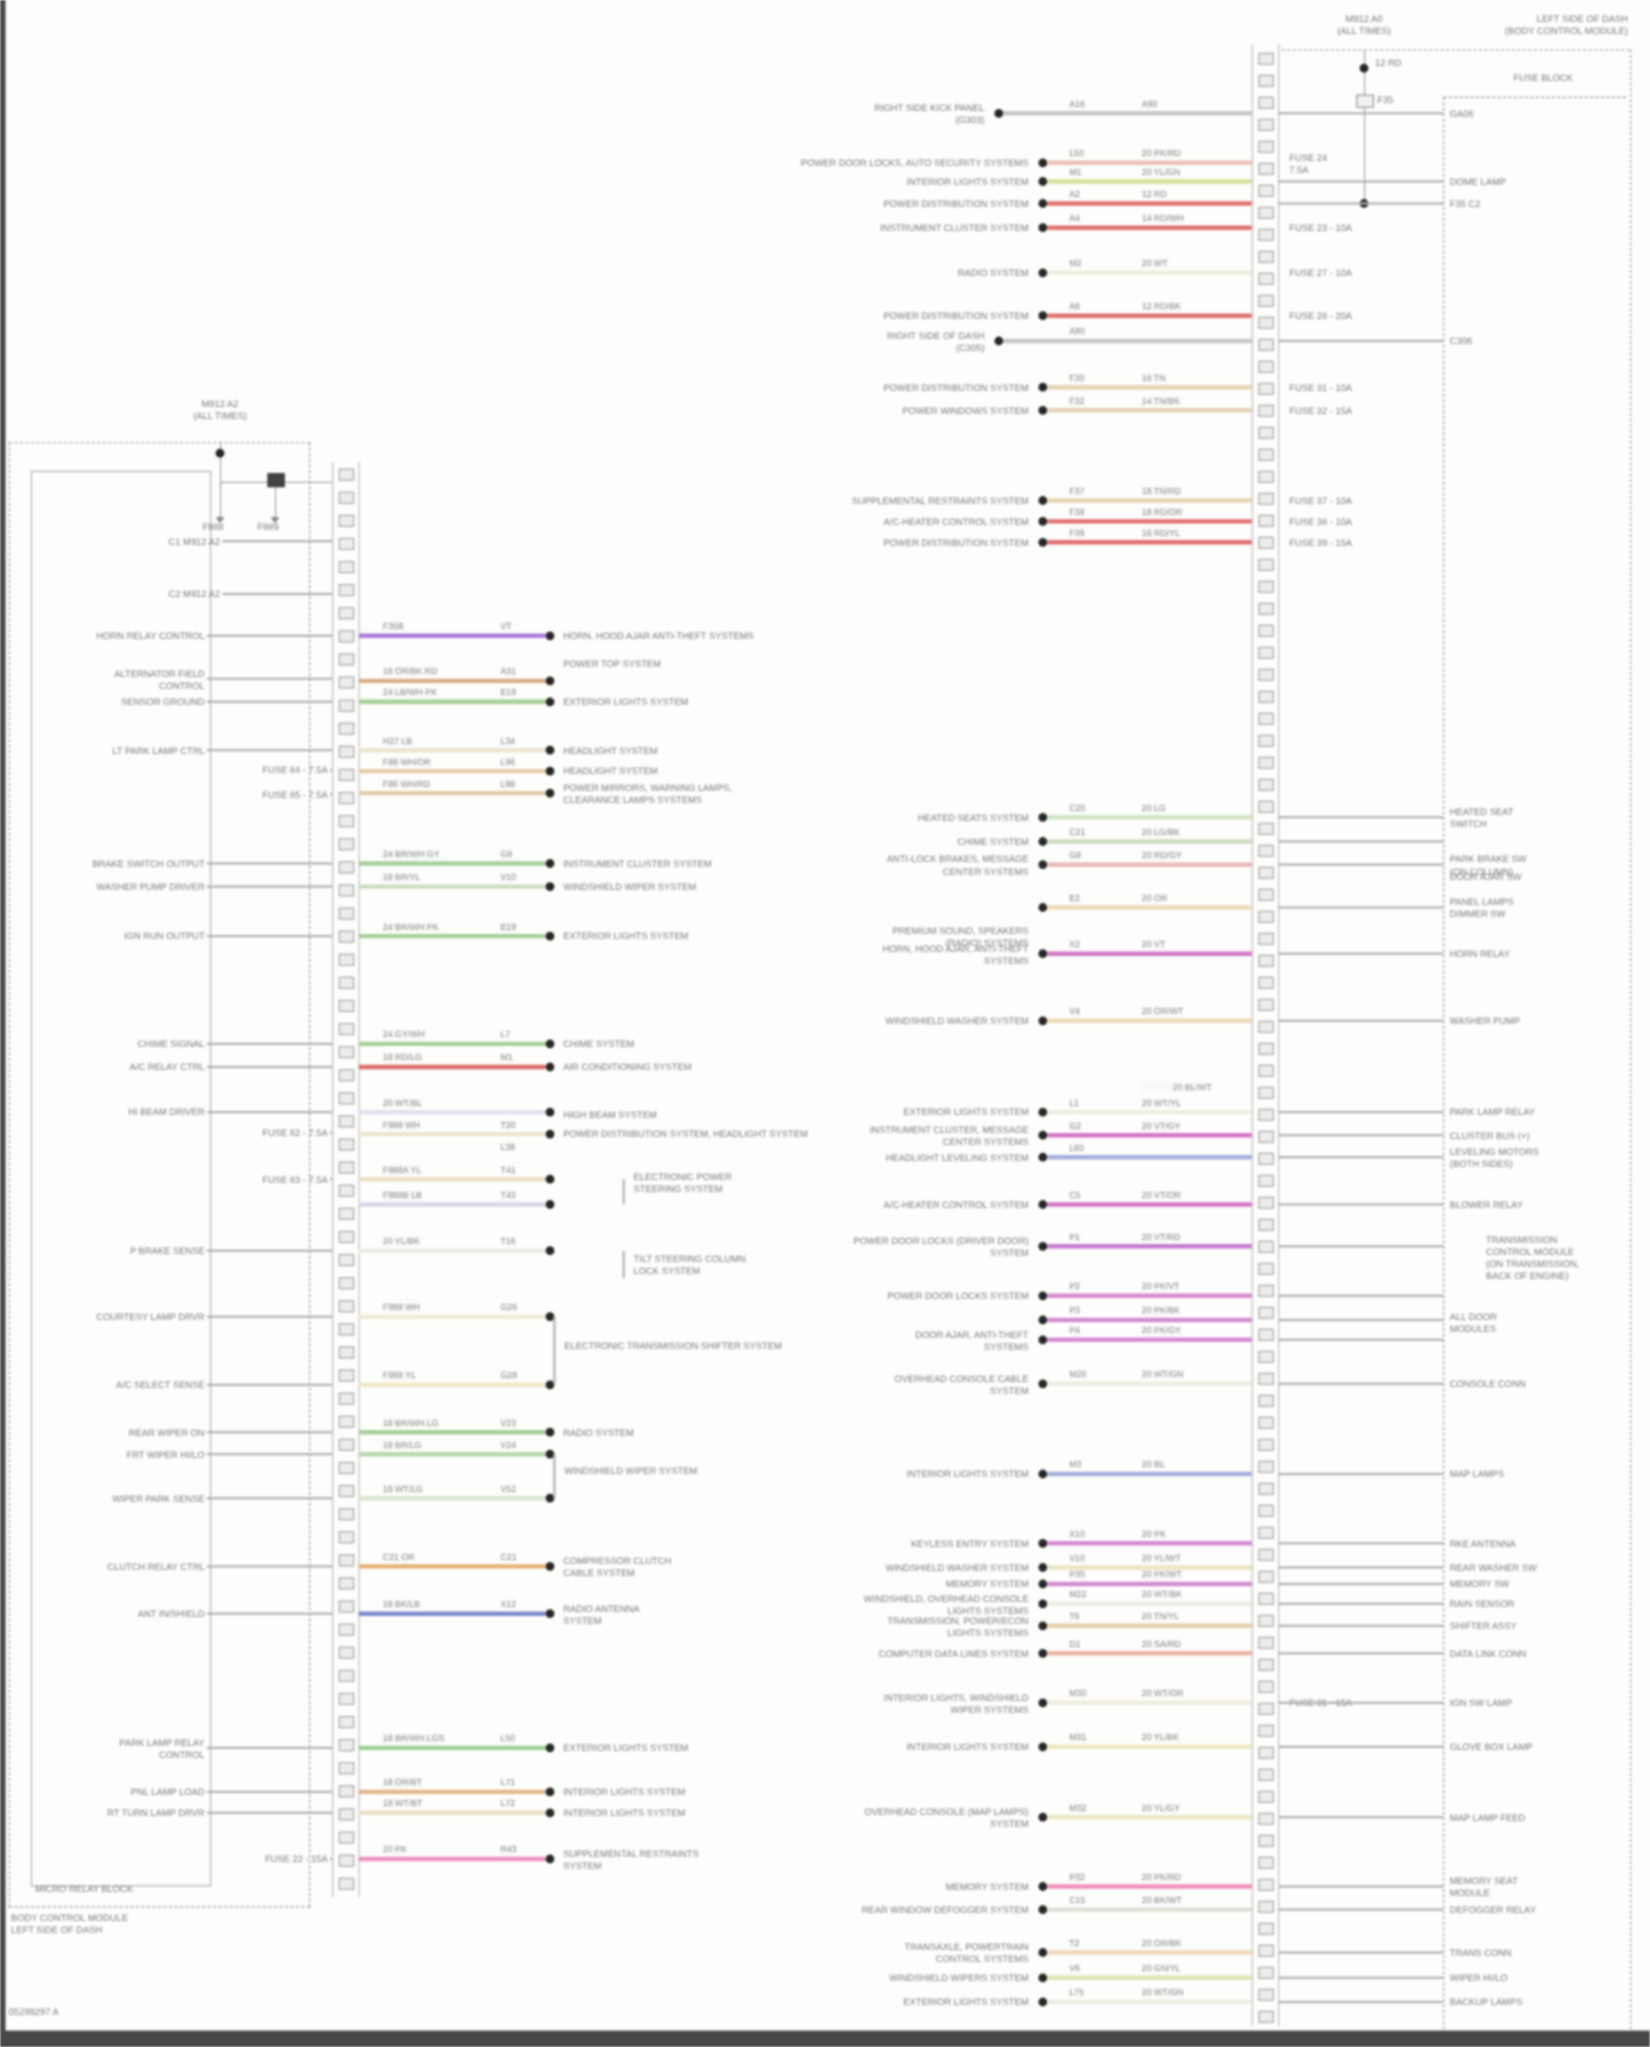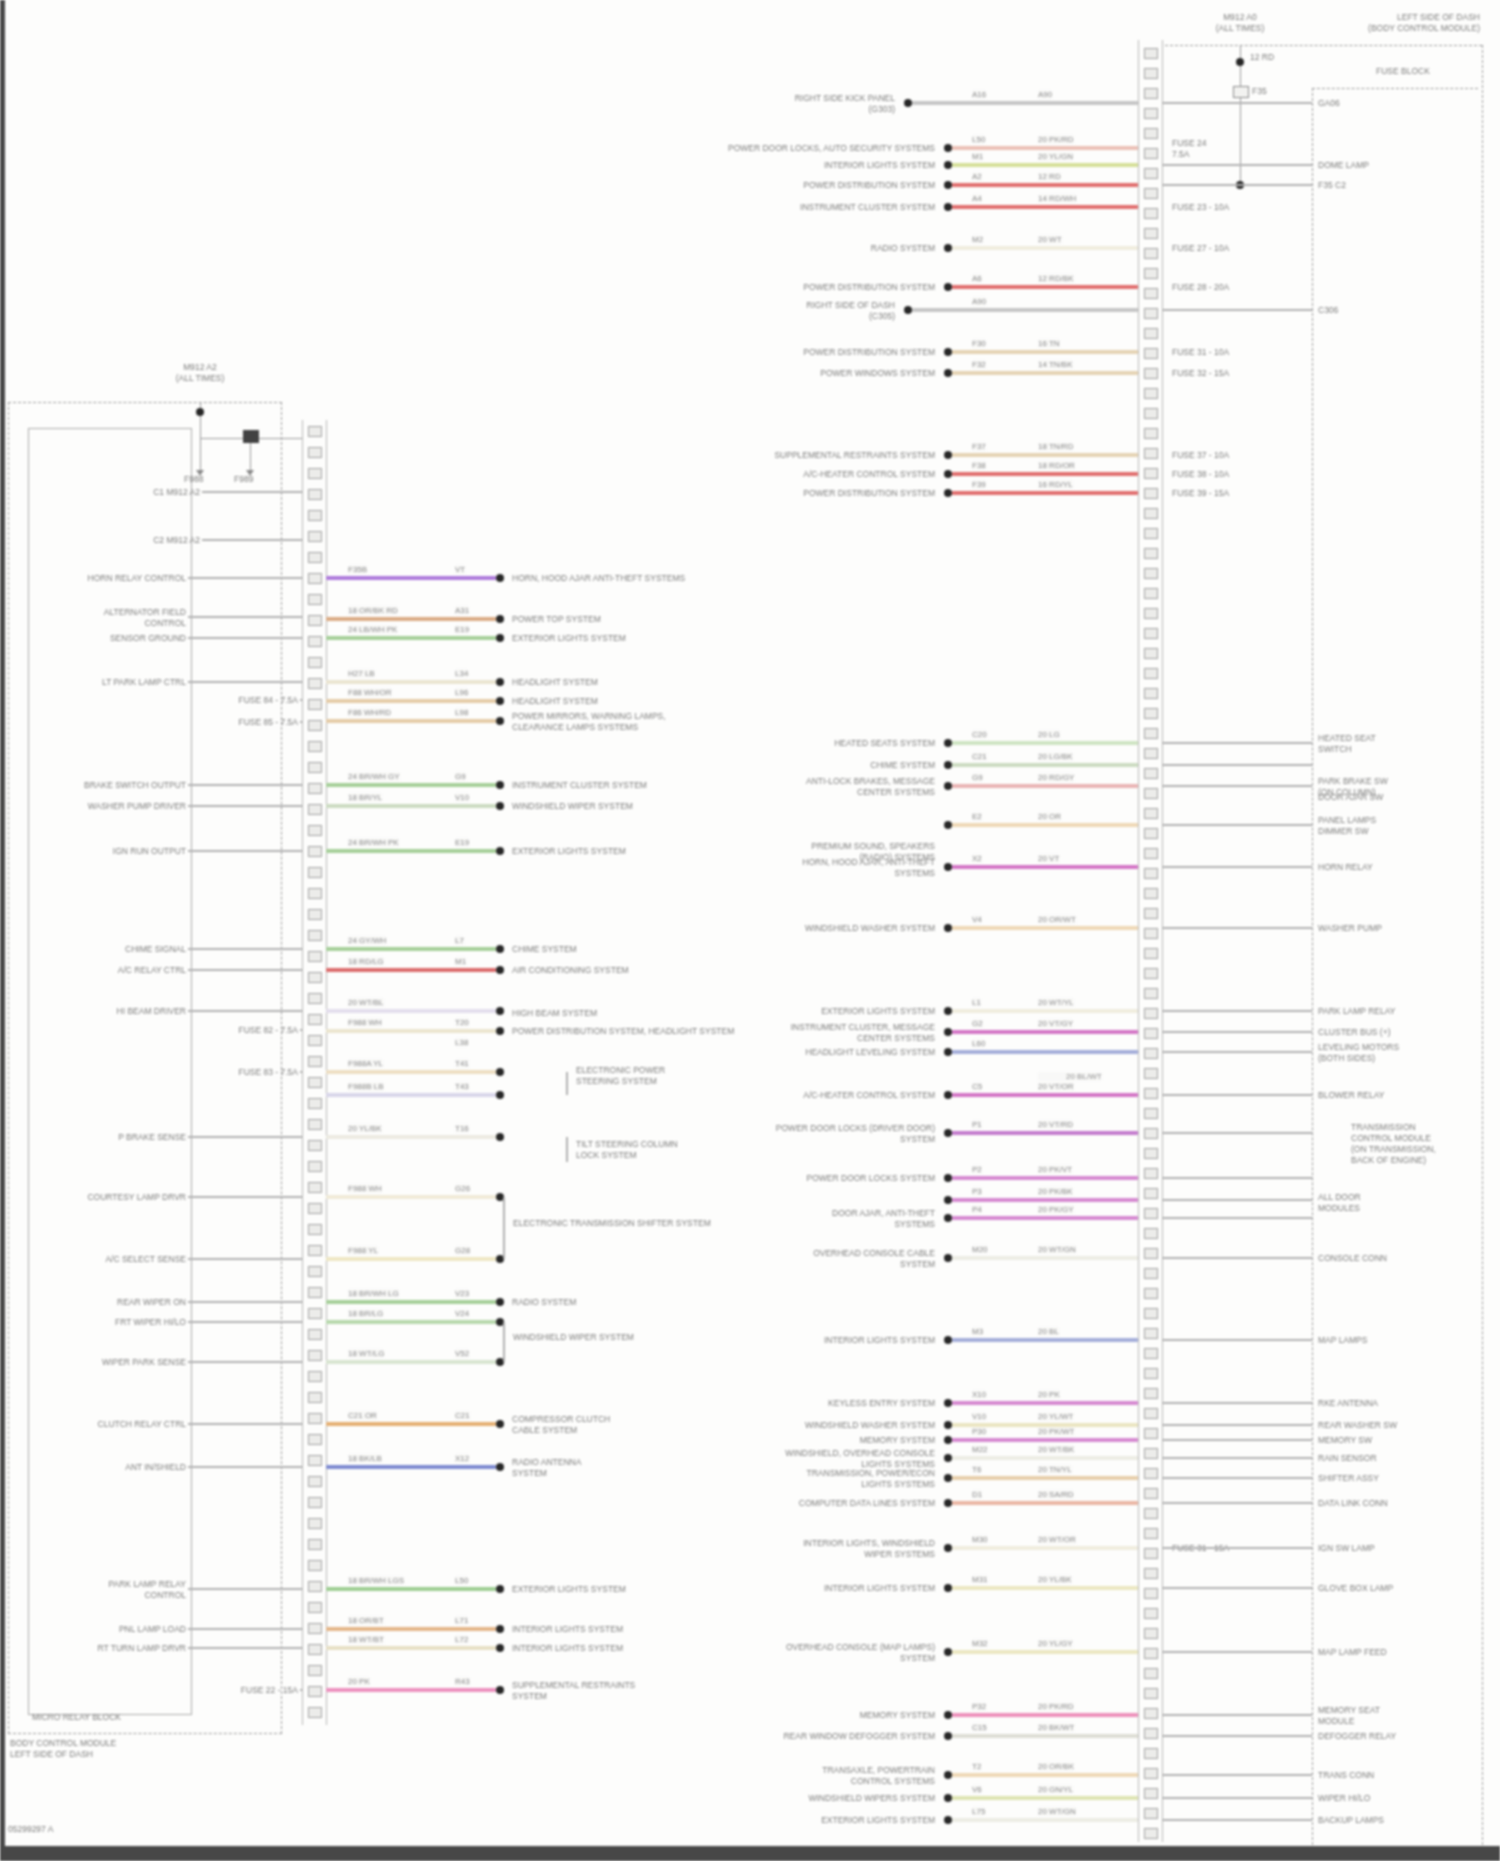--- a/index.html
+++ b/index.html
@@ -332,21 +332,21 @@
       <div class="code" style="left: 348px; top: 565px;">F35B</div>
       <div class="code" style="left: 455px; top: 565px;">VT</div>
       <div class="dot" style="left: 496px; top: 574px;"></div>
       <div class="lbl" style="left: 512px; top: 573px;">
         <div>HORN, HOOD AJAR ANTI-THEFT SYSTEMS</div>
       </div>
       <div class="wire" style="left: 326px; top: 617px; width: 170px; background: rgb(223, 174, 133);"></div>
       <div class="code" style="left: 348px; top: 606px;">18 OR/BK RD</div>
       <div class="code" style="left: 455px; top: 606px;">A31</div>
       <div class="dot" style="left: 496px; top: 615px;"></div>
-      <div class="lbl" style="left: 512px; top: 614px;">
+      <div class="lbl" style="left: 512px; top: 598px;">
         <div>POWER TOP SYSTEM</div>
       </div>
       <div class="wire" style="left: 326px; top: 636px; width: 170px; background: rgb(168, 211, 154);"></div>
       <div class="code" style="left: 348px; top: 625px;">24 LB/WH PK</div>
       <div class="code" style="left: 455px; top: 625px;">E19</div>
       <div class="dot" style="left: 496px; top: 634px;"></div>
       <div class="lbl" style="left: 512px; top: 633px;">
         <div>EXTERIOR LIGHTS SYSTEM</div>
       </div>
       <div class="wire" style="left: 326px; top: 680px; width: 170px; background: rgb(239, 233, 212);"></div>
@@ -748,21 +748,21 @@
       <div class="thin" style="left: 1162px; top: 1031px; width: 150px;"></div>
       <div class="lbl" style="left: 1318px; top: 1027px;">
         <div>CLUSTER BUS (+)</div>
       </div>
       <div class="lbl right" style="left: 935px; top: 1047px;">
         <div>HEADLIGHT LEVELING SYSTEM</div>
       </div>
       <div class="dot" style="left: 944px; top: 1048px;"></div>
       <div class="wire" style="left: 952px; top: 1050px; width: 186px; background: rgb(166, 176, 222);"></div>
       <div class="code" style="left: 972px; top: 1039px;">L60</div>
-      <div class="code" style="left: 1038px; top: 1072px; padding-left: 28px;">20 BL/WT</div>
+      <div class="code" style="left: 1038px; top: 984px; padding-left: 28px;">20 BL/WT</div>
       <div class="thin" style="left: 1162px; top: 1051px; width: 150px;"></div>
       <div class="lbl" style="left: 1318px; top: 1042px;">
         <div>LEVELING MOTORS</div>
         <div>(BOTH SIDES)</div>
       </div>
       <div class="lbl right" style="left: 935px; top: 1090px;">
         <div>A/C-HEATER CONTROL SYSTEM</div>
       </div>
       <div class="dot" style="left: 944px; top: 1091px;"></div>
       <div class="wire" style="left: 952px; top: 1093px; width: 186px; background: rgb(215, 117, 201);"></div>

